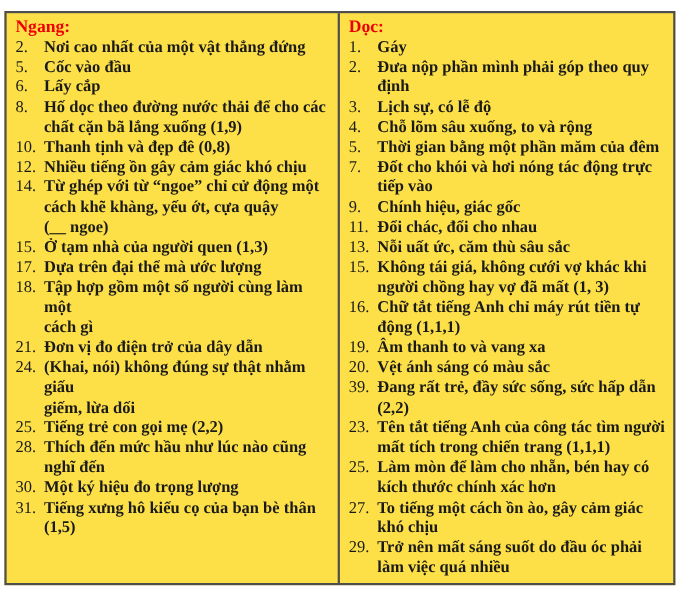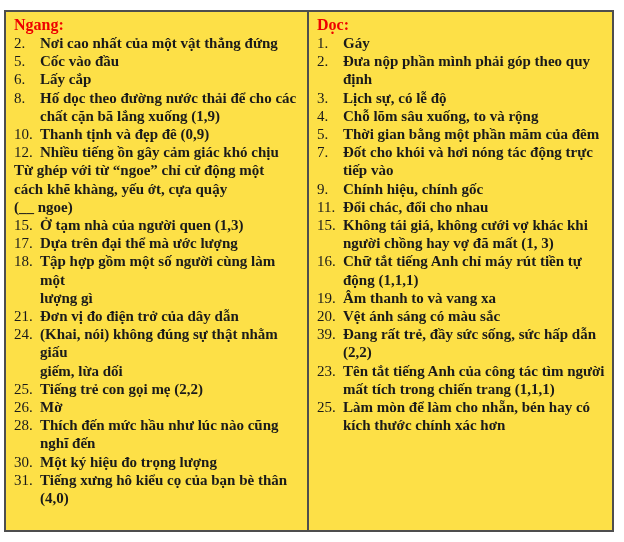--- a/index.html
+++ b/index.html
@@ -68,86 +68,83 @@
           </div>
 
           <div class="clue">
             <span class="num">8.</span>
             <span class="text">Hố dọc theo đường nước thải để cho các
 chất cặn bã lắng xuống (1,9)</span>
           </div>
 
           <div class="clue">
             <span class="num">10.</span>
-            <span class="text">Thanh tịnh và đẹp đê (0,9)</span>
+            <span class="text">Thanh tịnh và đẹp đê (0,8)</span>
           </div>
 
           <div class="clue">
             <span class="num">12.</span>
             <span class="text">Nhiều tiếng ồn gây cảm giác khó chịu</span>
           </div>
 
           <div class="clue">
+            <span class="num">14.</span>
             <span class="text">Từ ghép với từ “ngoe” chỉ cử động một
 cách khẽ khàng, yếu ớt, cựa quậy
 (__ ngoe)</span>
           </div>
 
           <div class="clue">
             <span class="num">15.</span>
             <span class="text">Ở tạm nhà của người quen (1,3)</span>
           </div>
 
           <div class="clue">
             <span class="num">17.</span>
             <span class="text">Dựa trên đại thể mà ước lượng</span>
           </div>
 
           <div class="clue">
             <span class="num">18.</span>
             <span class="text">Tập hợp gồm một số người cùng làm một
-lượng gì</span>
+cách gì</span>
           </div>
 
           <div class="clue">
             <span class="num">21.</span>
             <span class="text">Đơn vị đo điện trở của dây dẫn</span>
           </div>
 
           <div class="clue">
             <span class="num">24.</span>
             <span class="text">(Khai, nói) không đúng sự thật nhằm giấu
 giếm, lừa dối</span>
           </div>
 
           <div class="clue">
             <span class="num">25.</span>
             <span class="text">Tiếng trẻ con gọi mẹ (2,2)</span>
           </div>
 
-          <div class="clue">
-            <span class="num">26.</span>
-            <span class="text">Mờ</span>
-          </div>
 
           <div class="clue">
             <span class="num">28.</span>
             <span class="text">Thích đến mức hầu như lúc nào cũng
 nghĩ đến</span>
           </div>
 
           <div class="clue">
             <span class="num">30.</span>
             <span class="text">Một ký hiệu đo trọng lượng</span>
           </div>
 
           <div class="clue">
             <span class="num">31.</span>
             <span class="text">Tiếng xưng hô kiểu cọ của bạn bè thân
-(4,0)</span>
+(1,5)</span>
           </div>
         </div>
     </div>
 
     <div class="col col-down">
       <div class="section-header">Dọc:</div>
       <div class="clues-list">
 
           <div class="clue">
             <span class="num">1.</span>
@@ -176,28 +173,32 @@
           </div>
 
           <div class="clue">
             <span class="num">7.</span>
             <span class="text">Đốt cho khói và hơi nóng tác động trực
 tiếp vào</span>
           </div>
 
           <div class="clue">
             <span class="num">9.</span>
-            <span class="text">Chính hiệu, chính gốc</span>
+            <span class="text">Chính hiệu, giác gốc</span>
           </div>
 
           <div class="clue">
             <span class="num">11.</span>
             <span class="text">Đổi chác, đổi cho nhau</span>
           </div>
 
+          <div class="clue">
+            <span class="num">13.</span>
+            <span class="text">Nỗi uất ức, căm thù sâu sắc</span>
+          </div>
 
           <div class="clue">
             <span class="num">15.</span>
             <span class="text">Không tái giá, không cưới vợ khác khi
 người chồng hay vợ đã mất (1, 3)</span>
           </div>
 
           <div class="clue">
             <span class="num">16.</span>
             <span class="text">Chữ tắt tiếng Anh chỉ máy rút tiền tự
@@ -225,18 +226,28 @@
             <span class="text">Tên tắt tiếng Anh của công tác tìm người
 mất tích trong chiến trang (1,1,1)</span>
           </div>
 
           <div class="clue">
             <span class="num">25.</span>
             <span class="text">Làm mòn để làm cho nhẵn, bén hay có
 kích thước chính xác hơn</span>
           </div>
 
-
+          <div class="clue">
+            <span class="num">27.</span>
+            <span class="text">To tiếng một cách ồn ào, gây cảm giác
+khó chịu</span>
+          </div>
+
+          <div class="clue">
+            <span class="num">29.</span>
+            <span class="text">Trở nên mất sáng suốt do đầu óc phải
+làm việc quá nhiều</span>
+          </div>
         </div>
     </div>
 
   </div>
 </div>
 
 </body></html>

